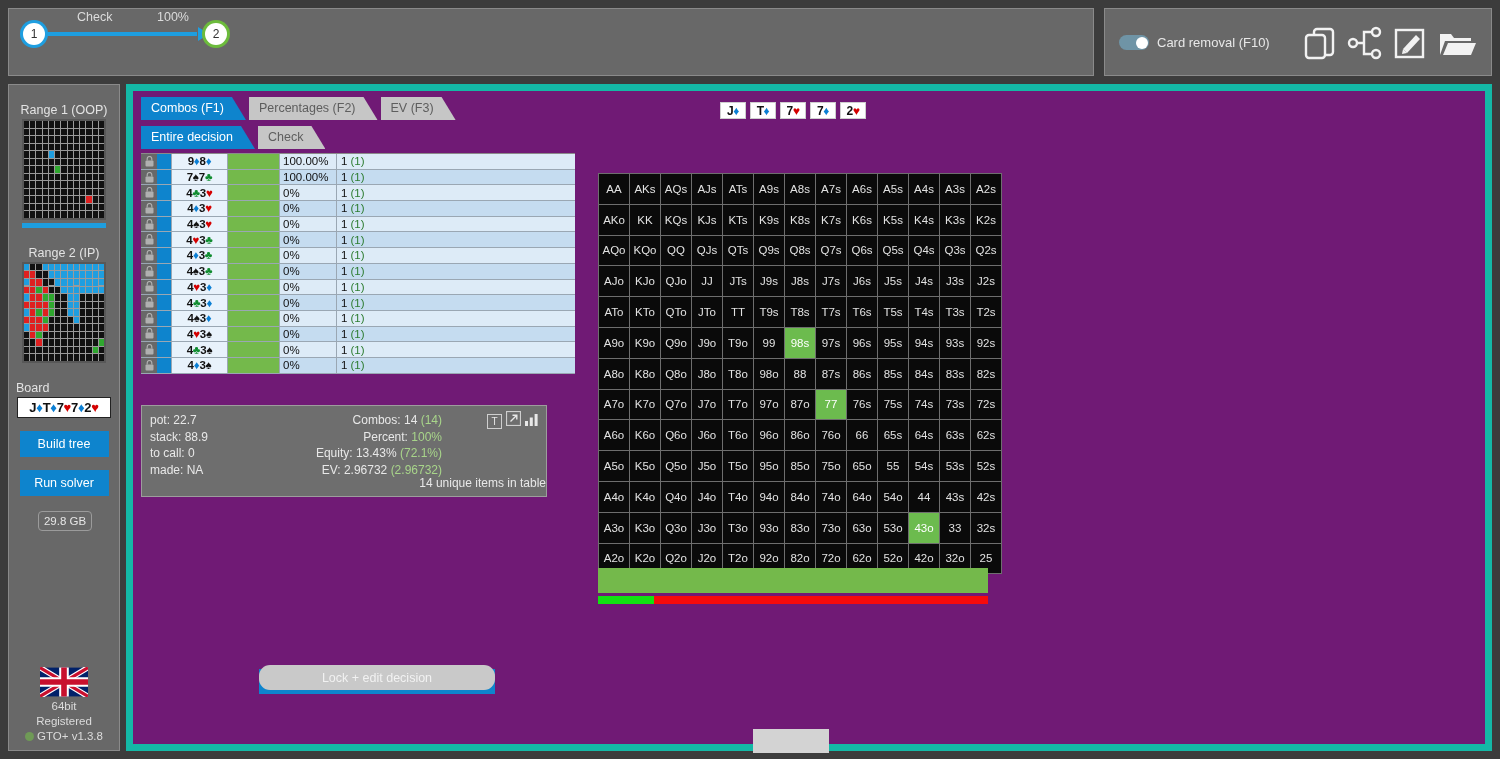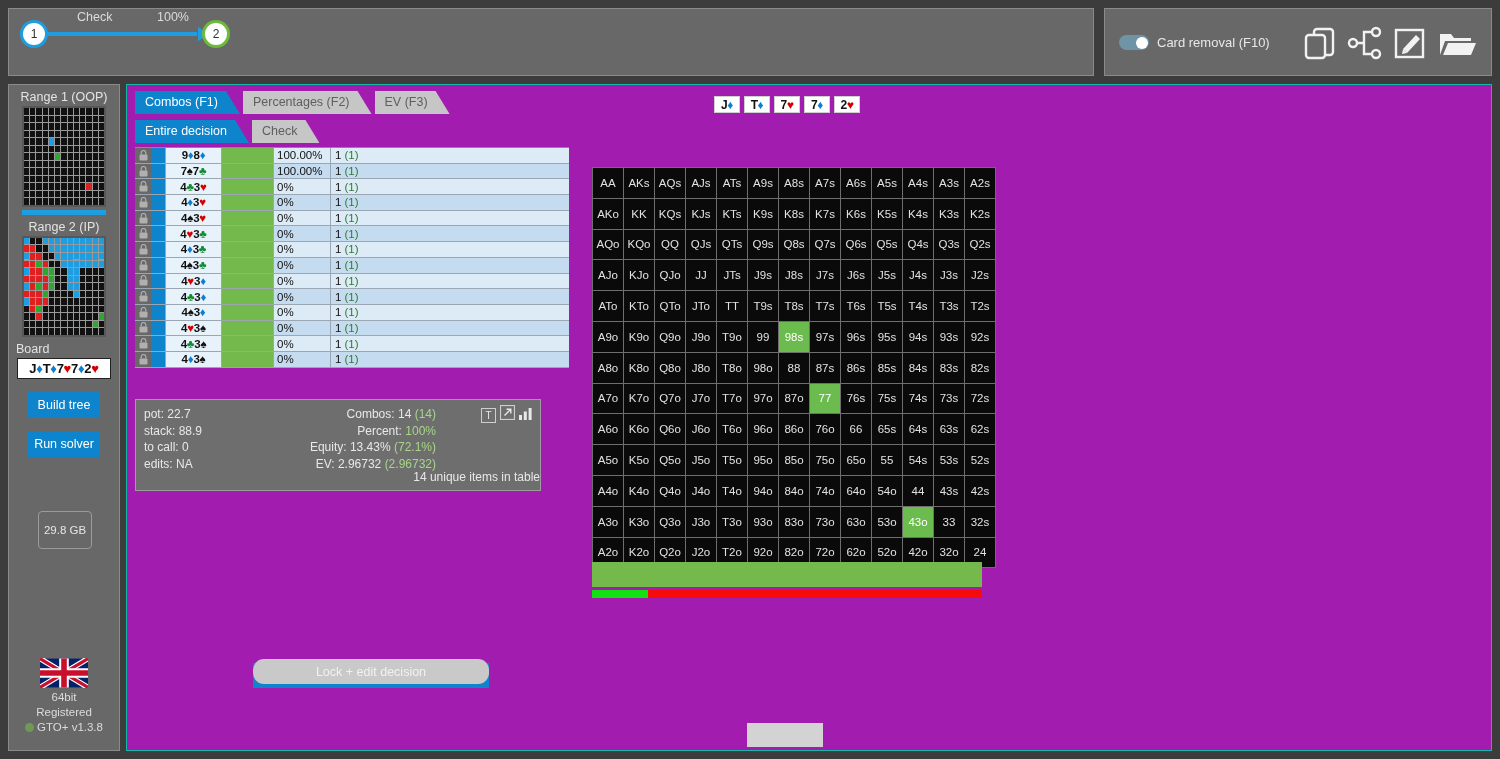--- a/index.html
+++ b/index.html
@@ -58,56 +58,56 @@
   .toggle.off .knob { right: auto; left: 1.5px; }
   .cr-label { color: #e8e8e8; font-size: 13px; }
   .tr-icons { position: absolute; right: 14px; top: 15px; display: flex; align-items: center; gap: 9px; }
   .tr-icons svg { display: block; }
 
   
   .sidebar {
     position: absolute; left: 8px; top: 84px; width: 112px; height: 667px;
     background: #686868; border: 1px solid #8a8a8a;
   }
-  .side-label { color: #e3e3e3; font-size: 12.5px; text-align: center; margin-top: 5px; }
+  .side-label { color: #e3e3e3; font-size: 12.5px; text-align: center; margin-top: 18px; }
   .side-label.left { text-align: left; padding-left: 7px; }
   .minigrid {
     width: 84px; margin: 2px auto 0; background: #585858; padding: 2px;
   }
   .minigrid .g { display: grid; grid-template-columns: repeat(13, 1fr); gap: 1px; background: #9a9a9a; }
   .minigrid .c { width: 100%; aspect-ratio: 1 / 1.25; background: #111; }
   .mg-underline { width: 84px; height: 5px; background: #1e9ee0; margin: 3px auto 0; }
   .board-box {
     width: 94px; margin: 2px auto 0; background: #fff; border: 1px solid #222;
     text-align: center; font-size: 13px; font-weight: bold; padding: 2px 0; letter-spacing: -0.3px;
   }
   .sd { color: #0b7fd4; } .sh { color: #d40000; } .ss { color: #111; } .sc { color: #0f8c2f; }
   .side-btn {
-    display: block; width: 72px; margin: 13px auto 0; padding: 6px 0;
+    display: block; width: 89px; margin: 13px auto 0; padding: 6px 0;
     background: #0e84cd; color: #fff; border: none; font-size: 12.5px;
     font-family: "Liberation Sans", sans-serif; cursor: pointer;
   }
   .mem-chip {
-    position: absolute; left: 29px; top: 426px; width: 54px; padding: 12px 0;
+    position: absolute; left: 29px; top: 426px; width: 54px; padding: 3px 0;
     border: 1px solid #9b9b9b; border-radius: 4px; color: #e6e6e6;
     font-size: 11.5px; text-align: center;
   }
-  .footer { position: absolute; left: 0; bottom: 15px; width: 100%; text-align: center; }
+  .footer { position: absolute; left: 0; bottom: 6px; width: 100%; text-align: center; }
   .flag { width: 48px; height: 30px; margin: 0 auto 2px; display: block; }
   .foot-txt { color: #dcdcdc; font-size: 11.5px; line-height: 15px; }
   .foot-ver { color: #dcdcdc; font-size: 11.5px; line-height: 15px; }
   .dot-green {
     display: inline-block; width: 9px; height: 9px; border-radius: 50%;
     background: #6f9a56; margin-right: 3px; vertical-align: -1px;
   }
 
   
   .main {
     position: absolute; left: 126px; top: 84px; width: 1366px; height: 667px;
-    background: #a21caf; border: 1px solid #14b8a6;
+    background: #701a75; border: 7px solid #14b8a6;
   }
   .tabs { position: absolute; left: 8px; top: 6px; display: flex; }
   .tabs.row2 { top: 35px; }
   .tab {
     height: 23px; line-height: 23px; color: #f2f2f2; font-size: 12.5px;
     padding: 0 22px 0 10px; margin-right: 3px; position: relative;
     background: #c6c6c6; color: #5e5e5e;
     clip-path: polygon(0 0, calc(100% - 14px) 0, 100% 100%, 0 100%);
     cursor: pointer;
   }
@@ -931,21 +931,21 @@
             <div class="cell-cb">1 <span class="cb-green">(1)</span></div>
           </div>
         </div>
     </div>
 
     <div class="infobox">
       <div class="ib-left">
         <div><span>pot:</span> <span>22.7</span></div>
         <div><span>stack:</span> <span>88.9</span></div>
         <div><span>to call:</span> <span>0</span></div>
-        <div><span>edits:</span> <span>NA</span></div>
+        <div><span>made:</span> <span>NA</span></div>
       </div>
       <div class="ib-right">
         <div><span>Combos:</span> <span>14</span> <span class="g-val">(14)</span></div>
         <div><span>Percent:</span> <span class="g-val">100%</span></div>
         <div><span>Equity:</span> <span>13.43%</span> <span class="g-val">(72.1%)</span></div>
         <div><span>EV:</span> <span>2.96732</span> <span class="g-val">(2.96732)</span></div>
       </div>
       <div class="ib-note">14 unique items in table</div>
       <div class="ib-icons">
         <div class="ico-t">T</div>
@@ -1132,21 +1132,21 @@
         <div class="mcell">Q2o</div>
         <div class="mcell">J2o</div>
         <div class="mcell">T2o</div>
         <div class="mcell">92o</div>
         <div class="mcell">82o</div>
         <div class="mcell">72o</div>
         <div class="mcell">62o</div>
         <div class="mcell">52o</div>
         <div class="mcell">42o</div>
         <div class="mcell">32o</div>
-        <div class="mcell">24</div>
+        <div class="mcell">25</div>
       </div>
     <div class="bar-big"></div>
     <div class="bar-thin">
       <div class="seg-green"></div>
       <div class="seg-red"></div>
     </div>
 
     <div class="cats" id="cats">
       </div>
   </div>

